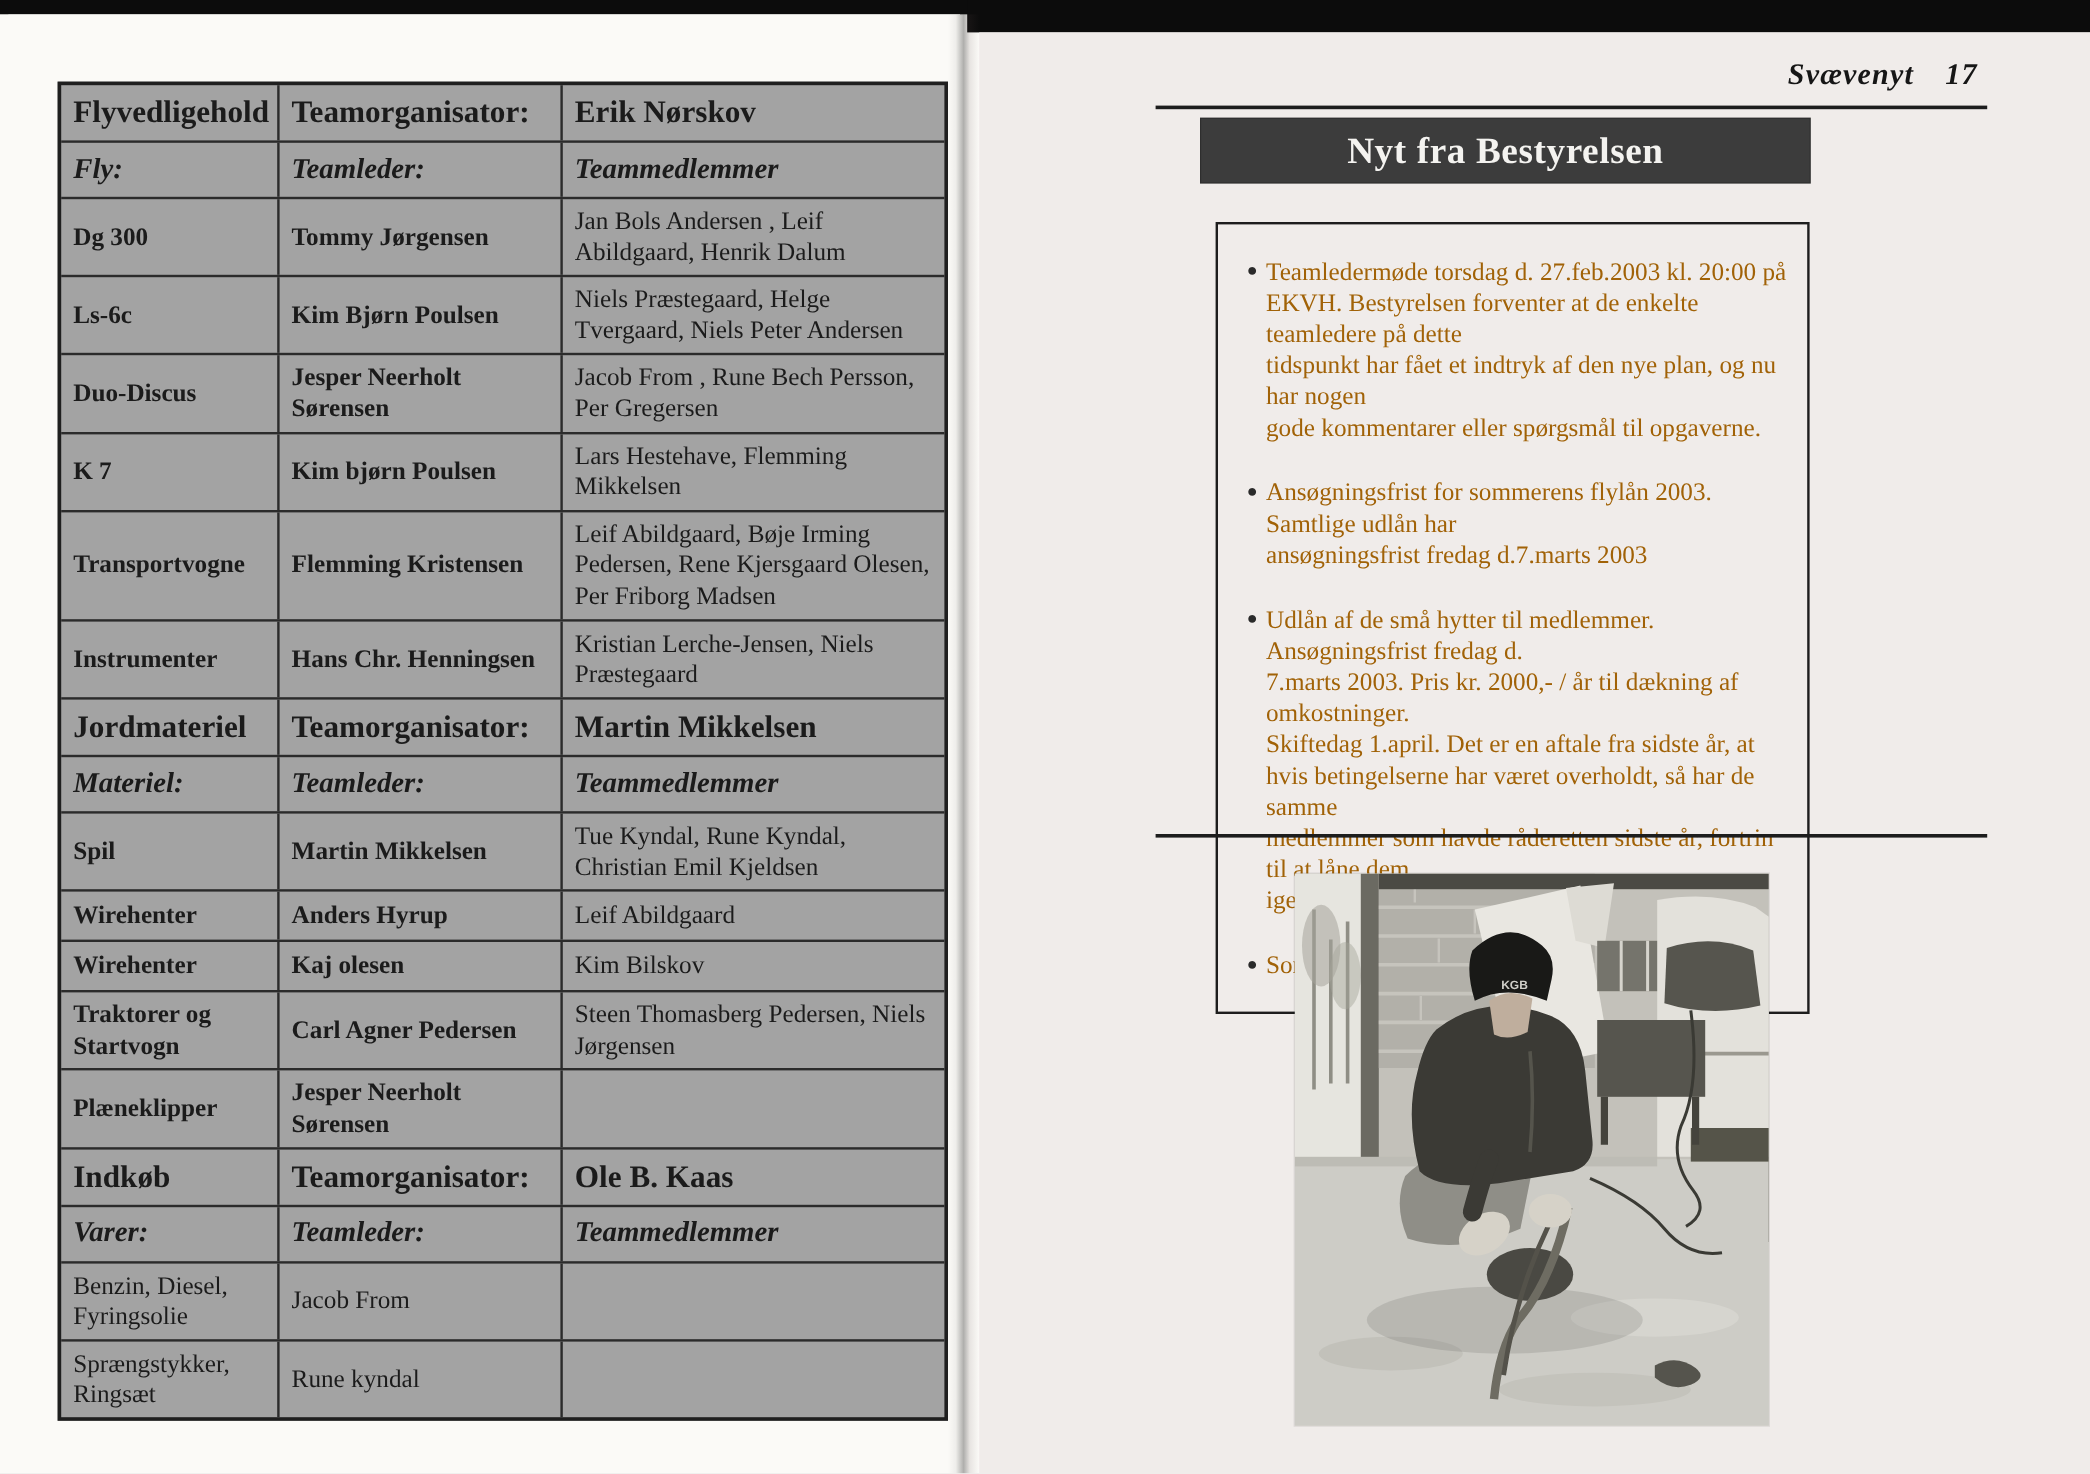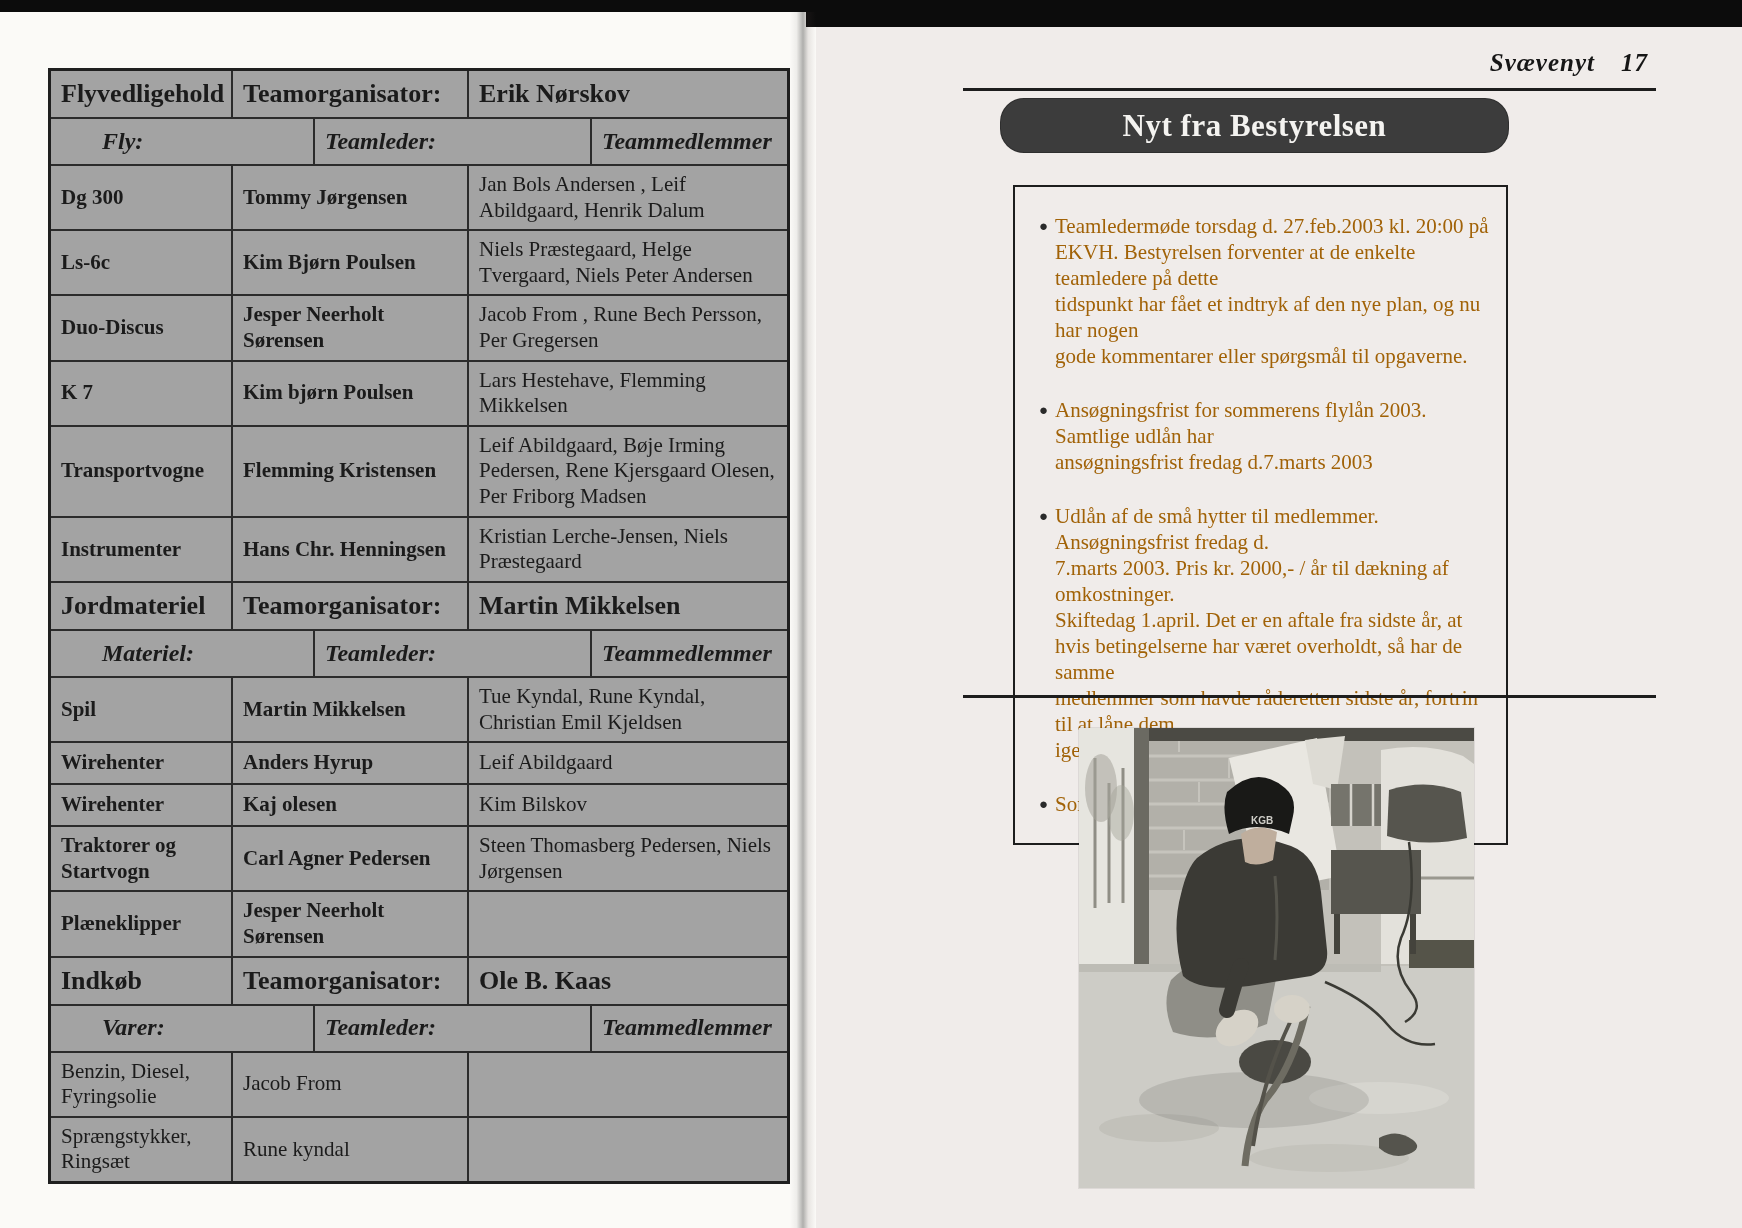--- a/index.html
+++ b/index.html
@@ -25,37 +25,36 @@
   .cell{
     box-sizing:border-box;padding:6px 10px;border-left:2px solid #2b2b2b;
     display:flex;flex-direction:column;justify-content:center;
     font-size:21px;line-height:1.22;min-height:40px;
   }
   .cell:first-child{border-left:none;}
   .c1{width:180px;flex:none;font-weight:bold;}
   .c2{width:236px;flex:none;font-weight:bold;}
   .c3{flex:1;font-weight:normal;}
   .sec .cell{font-size:26px;font-weight:bold;min-height:46px;}
-  .sub .cell{font-size:24px;font-weight:bold;font-style:italic;min-height:45px;margin-left:41px;}
+  .sub .cell{font-size:24px;font-weight:bold;font-style:italic;min-height:45px;}
   .light .c1,.light .c2{font-weight:normal;}
 
   
   .mag-header{
     position:absolute;right:110px;top:22px;
     font-size:25px;font-weight:bold;font-style:italic;letter-spacing:1px;
     display:flex;gap:26px;color:#161616;
   }
   .rule{position:absolute;height:3px;background:#1d1d1d;}
   .rule-top{left:147px;top:61px;width:693px;}
   .rule-bottom{left:147px;top:668px;width:693px;}
   .banner{
     position:absolute;left:185px;top:72px;width:507px;height:53px;
     background:#3c3c3c;display:flex;align-items:center;justify-content:center;
     box-shadow:0 0 0 1px #2e2e2e;
-    border-radius:23px;
   }
   .banner-title{color:#f4f3f0;font-size:31px;font-weight:bold;letter-spacing:0.5px;}
   .bulletin-box{
     position:absolute;left:197px;top:158px;width:495px;box-sizing:border-box;
     border:2.5px solid #1d1d1d;padding:26px 14px 24px 0;
   }
   .bullet-item{display:flex;margin-bottom:28px;}
   .bullet-item:last-child{margin-bottom:2px;}
   .bullet-dot{width:16px;margin-left:24px;flex:none;font-size:15px;line-height:26px;color:#2a2a2a;}
   .bullet-text{font-size:21px;line-height:26px;white-space:pre-line;color:#a16207;}

